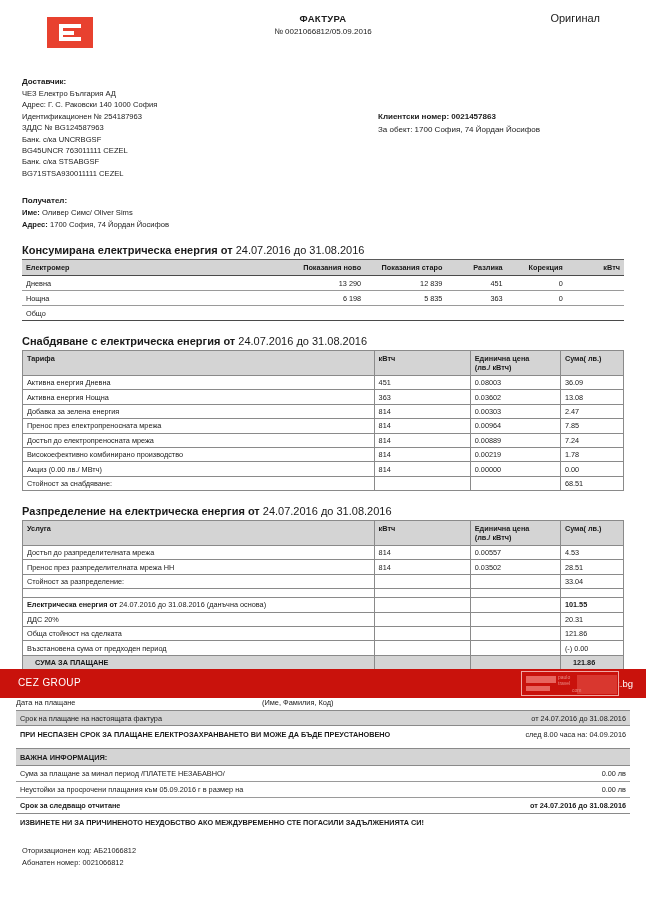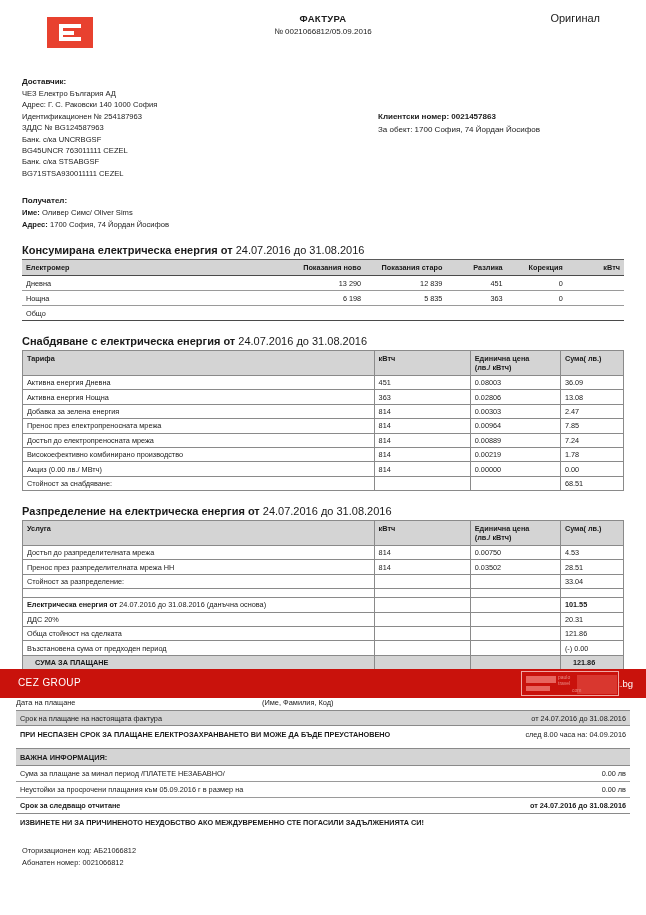--- a/index.html
+++ b/index.html
@@ -298,21 +298,21 @@
       <tbody>
         <tr>
           <td>Активна енергия  Дневна</td>
           <td>451</td>
           <td>0.08003</td>
           <td>36.09</td>
         </tr>
         <tr>
           <td>Активна енергия Нощна</td>
           <td>363</td>
-          <td>0.02806</td>
+          <td>0.03602</td>
           <td>13.08</td>
         </tr>
         <tr>
           <td>Добавка за зелена енергия</td>
           <td>814</td>
           <td>0.00303</td>
           <td>2.47</td>
         </tr>
         <tr>
           <td>Пренос през електропреносната мрежа</td>
@@ -367,21 +367,21 @@
             <span>Единична цена</span>
             <span class="hdr-sub">(лв./ кВтч)</span>
           </th>
           <th>Сума( лв.)</th>
         </tr>
       </thead>
       <tbody>
         <tr>
           <td>Достъп до разпределителната мрежа</td>
           <td>814</td>
-          <td>0.00750</td>
+          <td>0.00557</td>
           <td>4.53</td>
         </tr>
         <tr>
           <td>Пренос през разпределителната мрежа НН</td>
           <td>814</td>
           <td>0.03502</td>
           <td>28.51</td>
         </tr>
         <tr>
           <td>Стойност за разпределение:</td>

